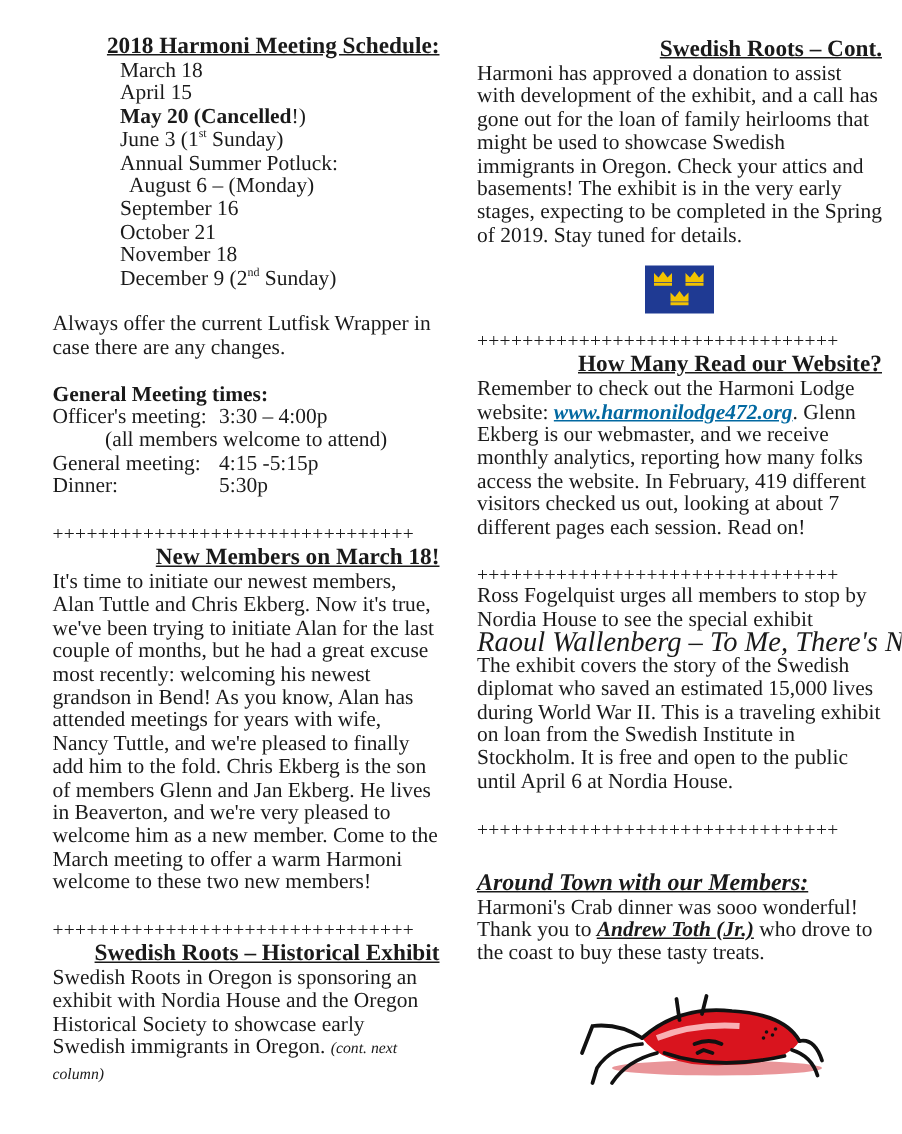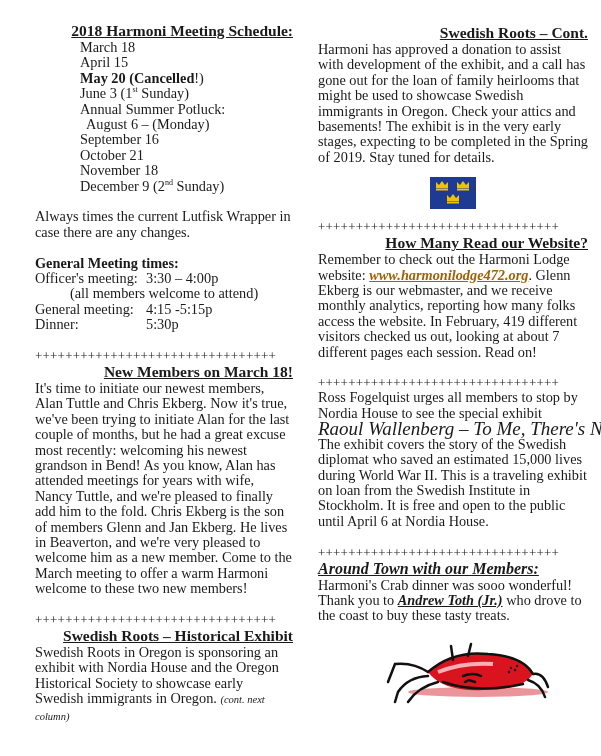--- a/index.html
+++ b/index.html
@@ -18,22 +18,22 @@
   .sched .indent { padding-left: 6px; }
   sup { font-size: 8px; line-height: 0; vertical-align: super; }
   .b { font-weight: bold; }
   .gap { height: 15.4px; }
   .plus { letter-spacing: 0.2px; font-size: 13px; line-height: 15px; white-space: nowrap; overflow: hidden; font-family: "Liberation Serif", serif; }
   .row { display: flex; }
   .row .lbl { width: 111px; }
   .indent2 { padding-left: 35px; }
   .small-it { font-style: italic; font-size: 10.5px; }
   .it { font-style: italic; }
-  .link { color: #a16207; font-weight: bold; font-style: italic; text-decoration: underline; }
-  .bi-ul { font-weight: bold; font-style: italic; text-decoration: underline; }
+  .link { color: #0369a1; font-weight: bold; font-style: italic; text-decoration: underline; }
+  .bi-ul { font-weight: bold; font-style: italic; text-decoration: underline; margin-top: 20px; }
   .flag-wrap { display: flex; justify-content: center; margin: 12px 0 10px 0; }
   .flag { width: 46px; height: 32px; background: #1f3a93; position: relative; }
   .crab-wrap { display: flex; justify-content: center; margin-top: 18px; padding-left: 30px; }
 </style>
 </head>
 <body>
 
 <div class="col col-left">
   <div class="h-ul sched-title">2018 Harmoni Meeting Schedule:</div>
   <div class="sched">
@@ -42,21 +42,21 @@
     <div><span class="b">May 20 (Cancelled</span><span>!)</span></div>
     <div><span>June 3 (1</span><sup>st</sup><span> Sunday)</span></div>
     <div><span>Annual Summer Potluck:</span></div>
     <div class="indent"><span>August 6 – (Monday)</span></div>
     <div><span>September 16</span></div>
     <div><span>October 21</span></div>
     <div><span>November 18</span></div>
     <div><span>December 9 (2</span><sup>nd</sup><span> Sunday)</span></div>
   </div>
   <div class="gap"></div>
-  <div>Always times the current Lutfisk Wrapper in case there are any changes.</div>
+  <div>Always offer the current Lutfisk Wrapper in case there are any changes.</div>
   <div class="gap"></div>
   <div class="b">General Meeting times:</div>
   <div class="row">
     <span class="lbl">Officer's meeting:</span>
     <span>3:30 – 4:00p</span>
   </div>
   <div class="indent2">(all members welcome to attend)</div>
   <div class="row">
     <span class="lbl">General meeting:</span>
     <span>4:15 -5:15p</span>

